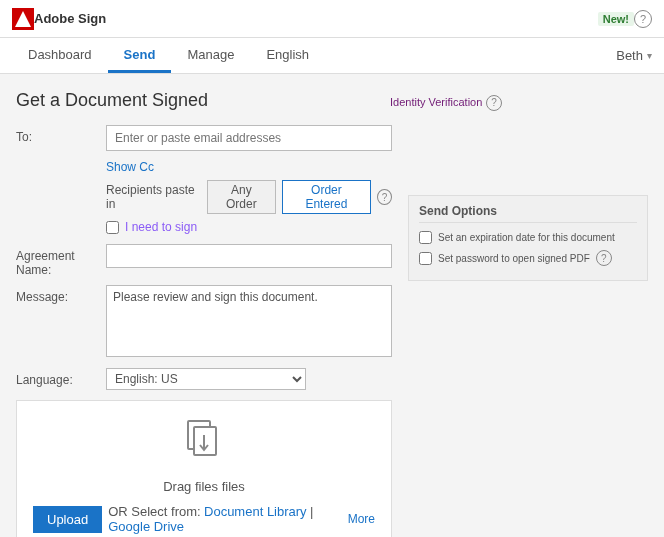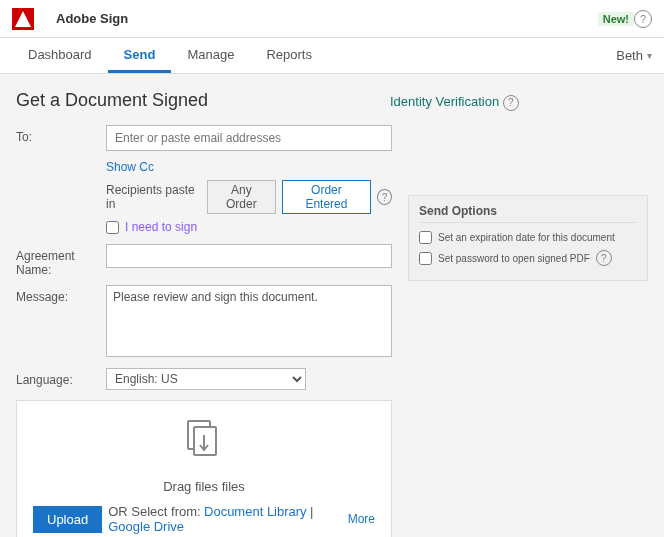--- a/index.html
+++ b/index.html
@@ -1,20 +1,20 @@
 <!DOCTYPE html>
 <html><head>
   <meta charset="utf-8">
   <style>
     * { box-sizing: border-box; margin: 0; padding: 0; font-family: Arial, sans-serif; font-size: 13px; }
     body { background: #f4f4f4; width: 664px; height: 537px; overflow: hidden; color: #333; }
 
     
     .header { background: #fff; border-bottom: 1px solid #ddd; display: flex; align-items: center; padding: 0 12px; height: 38px; }
-    .logo-area { display: flex; align-items: center; gap: 22px; font-size: 13px; font-weight: bold; color: #333; }
+    .logo-area { display: flex; align-items: center; gap: 0; font-size: 13px; font-weight: bold; color: #333; }
     .logo-icon { width: 22px; height: 22px; background: #cc0000; display: flex; align-items: center; justify-content: center; }
     .logo-icon svg { width: 16px; height: 16px; }
     .header-right { margin-left: auto; display: flex; align-items: center; }
     .new-badge { background: #e8f5e9; color: #2e7d32; font-size: 11px; padding: 1px 5px; border-radius: 2px; font-weight: bold; }
     .help-icon { width: 18px; height: 18px; border-radius: 50%; border: 1.5px solid #888; display: flex; align-items: center; justify-content: center; font-size: 11px; color: #888; cursor: pointer; }
 
     
     .nav { background: #fff; border-bottom: 1px solid #ddd; display: flex; align-items: center; padding: 0 12px; height: 36px; }
     .nav-items { display: flex; gap: 0; height: 100%; }
     .nav-item { padding: 0 16px; display: flex; align-items: center; cursor: pointer; color: #555; font-size: 13px; border-bottom: 3px solid transparent; height: 100%; }
@@ -93,37 +93,37 @@
     <span class="new-badge">New!</span>
     <div class="help-icon">?</div>
   </div>
 </div>
 
 <div class="nav">
   <div class="nav-items">
     <div class="nav-item">Dashboard</div>
     <div class="nav-item active">Send</div>
     <div class="nav-item">Manage</div>
-    <div class="nav-item">Reports</div>
+    <div class="nav-item">English</div>
   </div>
   <div class="user-menu">
     <span>Beth</span>
     <span class="chevron">▾</span>
   </div>
 </div>
 
 <div class="main">
   <div class="page-title">Get a Document Signed</div>
 
   <div class="form-section">
 
     <div class="form-left">
 
       <div style="position:absolute; left: 390px; top: 94px;">
-        <span style="font-size:13px; color:#0f766e;">Identity Verification</span>
+        <span style="font-size:11px; color:#701a75;">Identity Verification</span>
         <span class="help-circle">?</span>
       </div>
 
       <div class="field-row">
         <div class="field-label">To:</div>
         <div class="field-content">
           <input type="text" class="to-input" placeholder="Enter or paste email addresses" style="">
         </div>
       </div>
 

